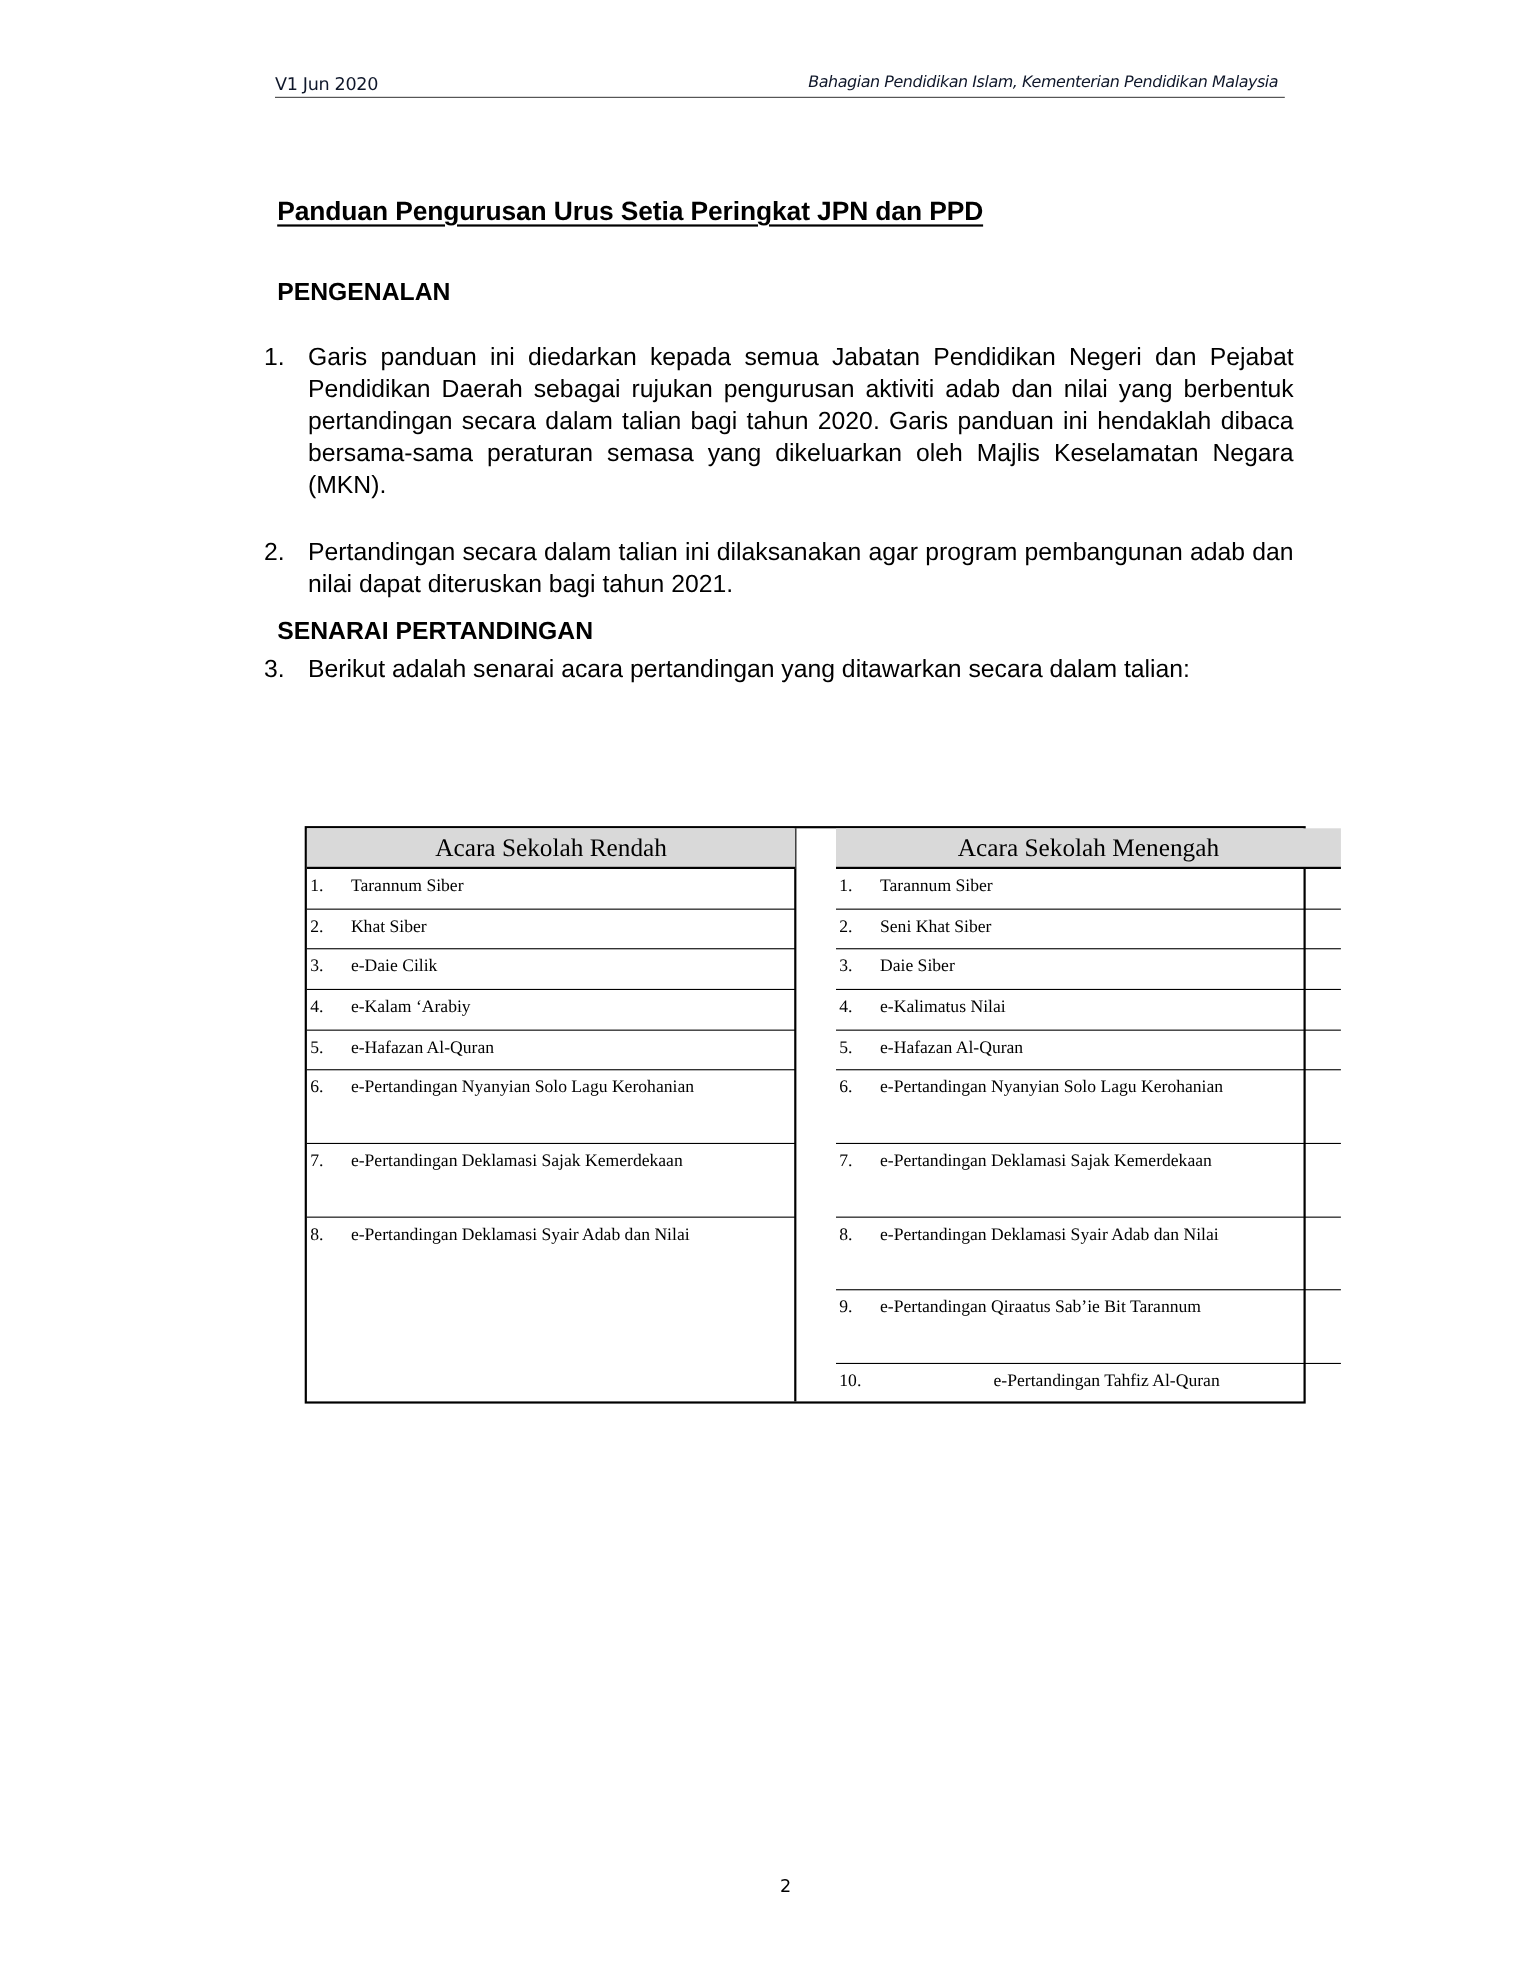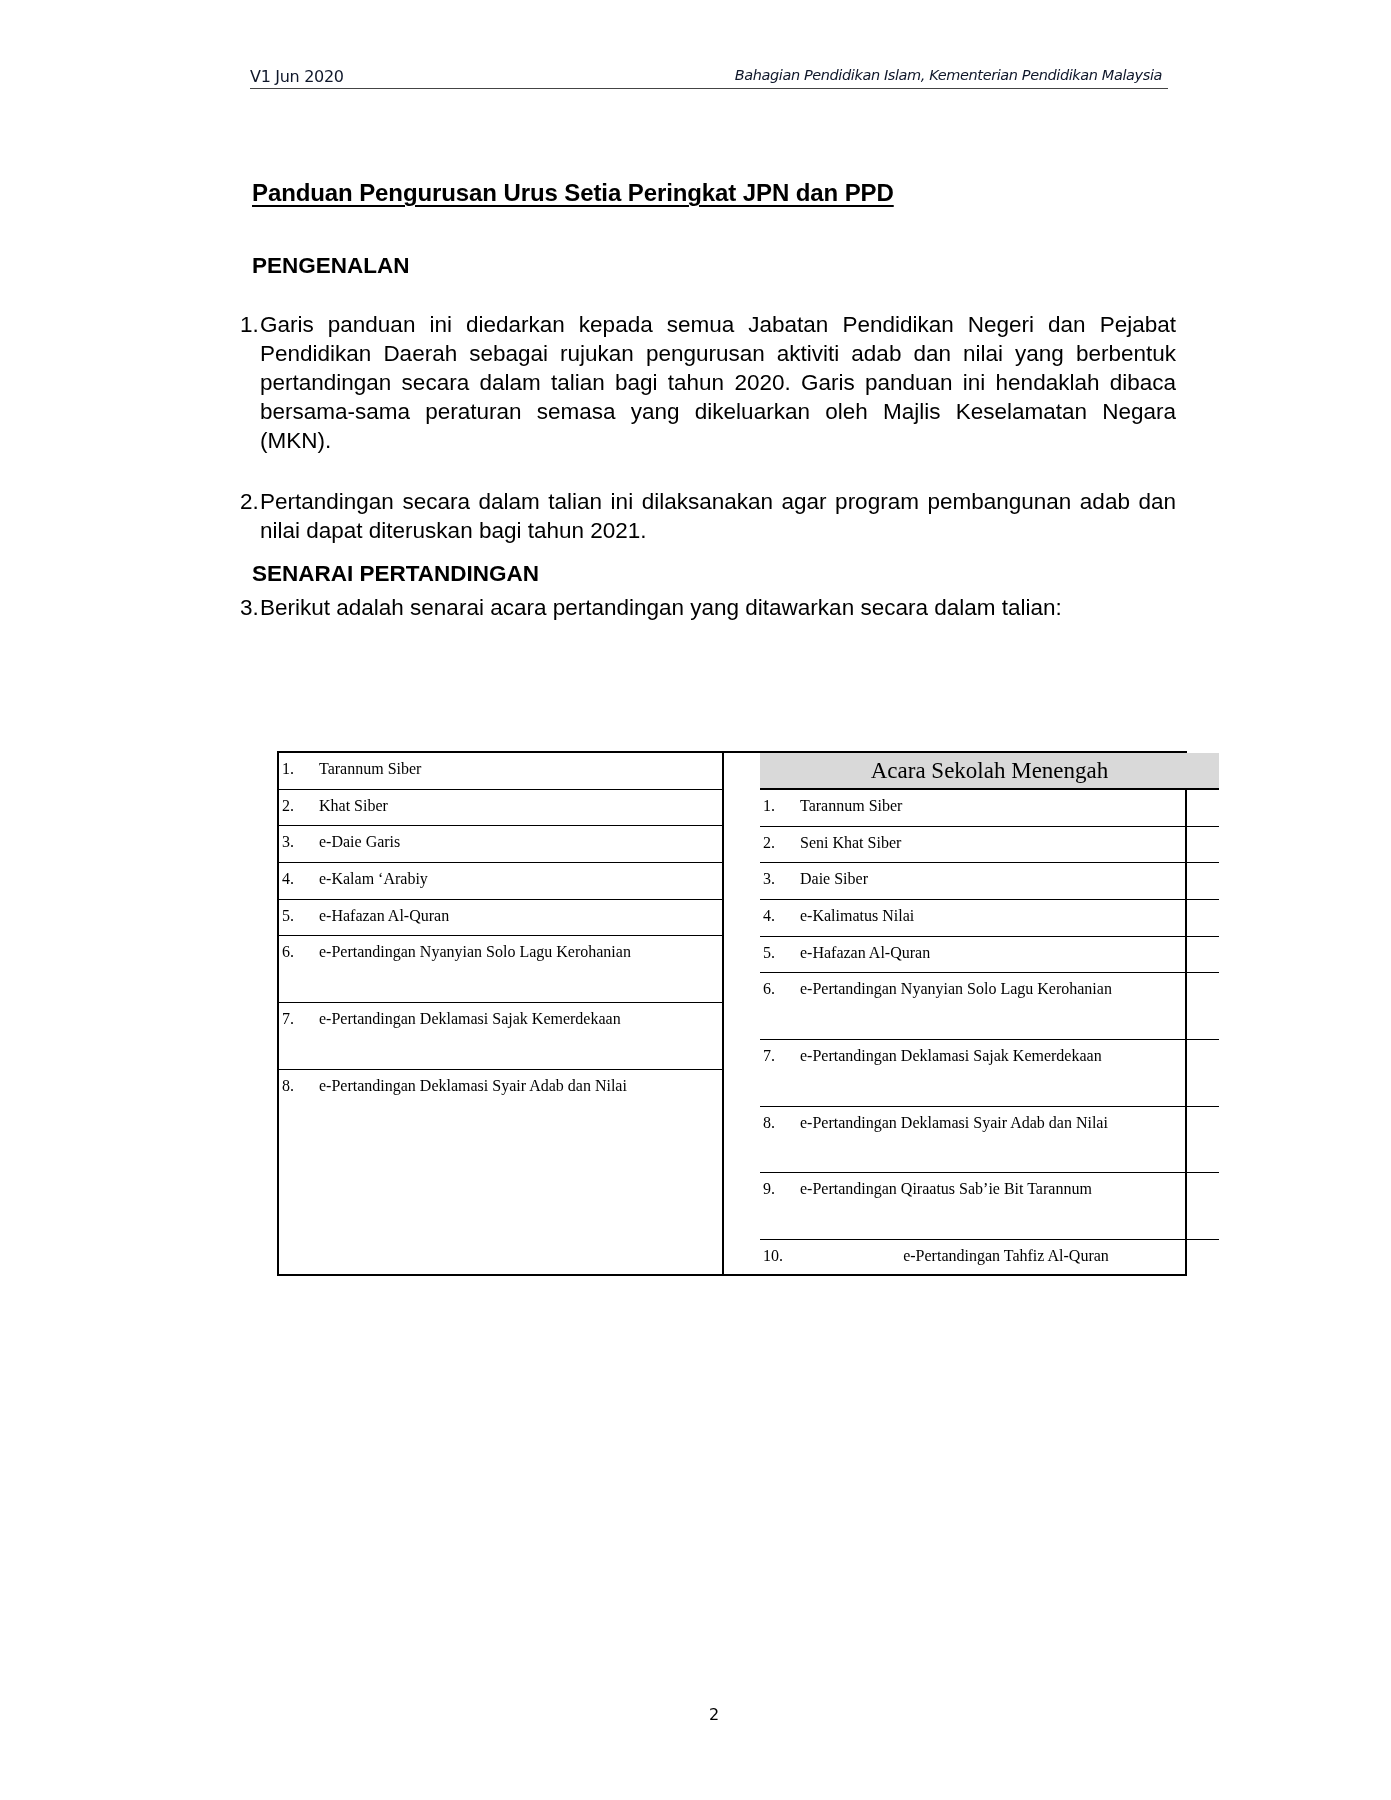--- a/index.html
+++ b/index.html
@@ -9,21 +9,21 @@
   .hdr { position: absolute; left: 250px; top: 64px; width: 918px; height: 24px; border-bottom: 1.5px solid #444; font-family: "DejaVu Sans", sans-serif; font-size: 16px; color: #0f172a; }
   .hdr-left { position: absolute; left: 0; top: 3px; letter-spacing: -0.3px; }
   .hdr-right { position: absolute; right: 6px; top: 3px; font-style: italic; font-size: 14.5px; letter-spacing: -0.4px; margin-left: 34px; }
 
   .title { position: absolute; left: 252px; top: 179px; font-family: "Liberation Sans", sans-serif; font-weight: bold; font-size: 24px; text-decoration: underline; text-decoration-thickness: 2px; text-underline-offset: 4px; letter-spacing: -0.1px; white-space: nowrap; }
 
   .section { position: absolute; left: 252px; font-family: "Liberation Sans", sans-serif; font-weight: bold; font-size: 22.5px; white-space: nowrap; }
 
   .para { position: absolute; left: 240px; width: 936px; font-family: "Liberation Sans", sans-serif; font-size: 22.5px; line-height: 29px; }
   .para .num { position: absolute; left: 0; top: 0; }
-  .para .txt { margin-left: 20px; text-align: justify; text-align-last: left; }
+  .para .txt { margin-left: 40px; text-align: justify; text-align-last: left; }
   .tbl-outer { position: absolute; left: 277px; top: 751px; width: 906px; height: 521px; border: 2px solid #000; box-sizing: content-box; pointer-events: none; }
   .col-left { position: absolute; left: 279px; top: 753px; width: 444px; }
   .col-right { position: absolute; left: 760px; top: 753px; width: 459px; }
   .divider-v { position: absolute; left: 722px; top: 753px; width: 2px; height: 521px; background: #000; }
   .th { height: 35px; background: #d9d9d9; border-bottom: 2px solid #000; text-align: center; line-height: 35px; font-size: 23px; }
   .row { position: relative; border-bottom: 1.5px solid #000; box-sizing: border-box; }
   .row:last-child { border-bottom: none; }
   .row .n { position: absolute; left: 3px; top: 2px; line-height: 28px; }
   .row .t { margin-left: 40px; padding-top: 2px; line-height: 28px; padding-right: 4px; }
   .row.tight .t { margin-left: 37px; text-align: center; }
@@ -58,31 +58,32 @@
 
   <div class="para" style="top:593px;">
     <span class="num">3.</span>
     <div class="txt">Berikut adalah senarai acara pertandingan yang ditawarkan secara dalam talian:</div>
   </div>
 
   <div class="tbl-outer"></div>
   <div class="divider-v"></div>
 
   <div class="col-left">
+    <div class="th">Acara Sekolah Rendah</div>
     <div class="row" style="height:37px;">
         <span class="n">1.</span>
         <div class="t">Tarannum Siber</div>
       </div>
     <div class="row" style="height:36px;">
         <span class="n">2.</span>
         <div class="t">Khat Siber</div>
       </div>
     <div class="row" style="height:37px;">
         <span class="n">3.</span>
-        <div class="t">e-Daie Garis</div>
+        <div class="t">e-Daie Cilik</div>
       </div>
     <div class="row" style="height:37px;">
         <span class="n">4.</span>
         <div class="t">e-Kalam ‘Arabiy</div>
       </div>
     <div class="row" style="height:36px;">
         <span class="n">5.</span>
         <div class="t">e-Hafazan Al-Quran</div>
       </div>
     <div class="row" style="height:67px;">

